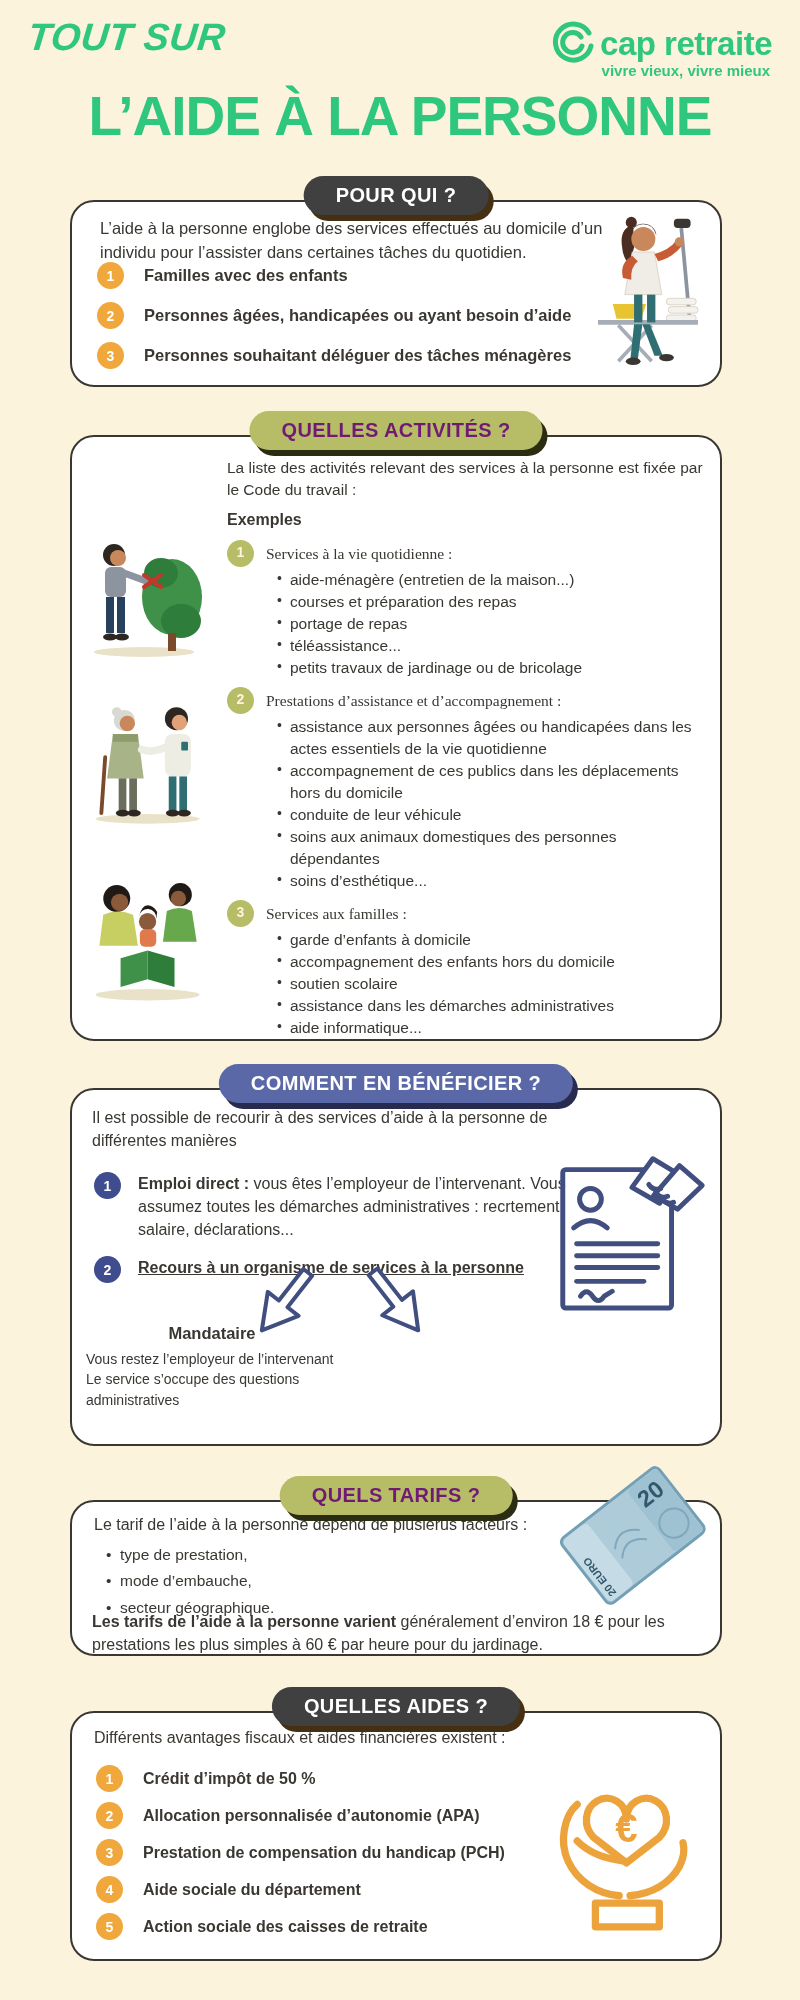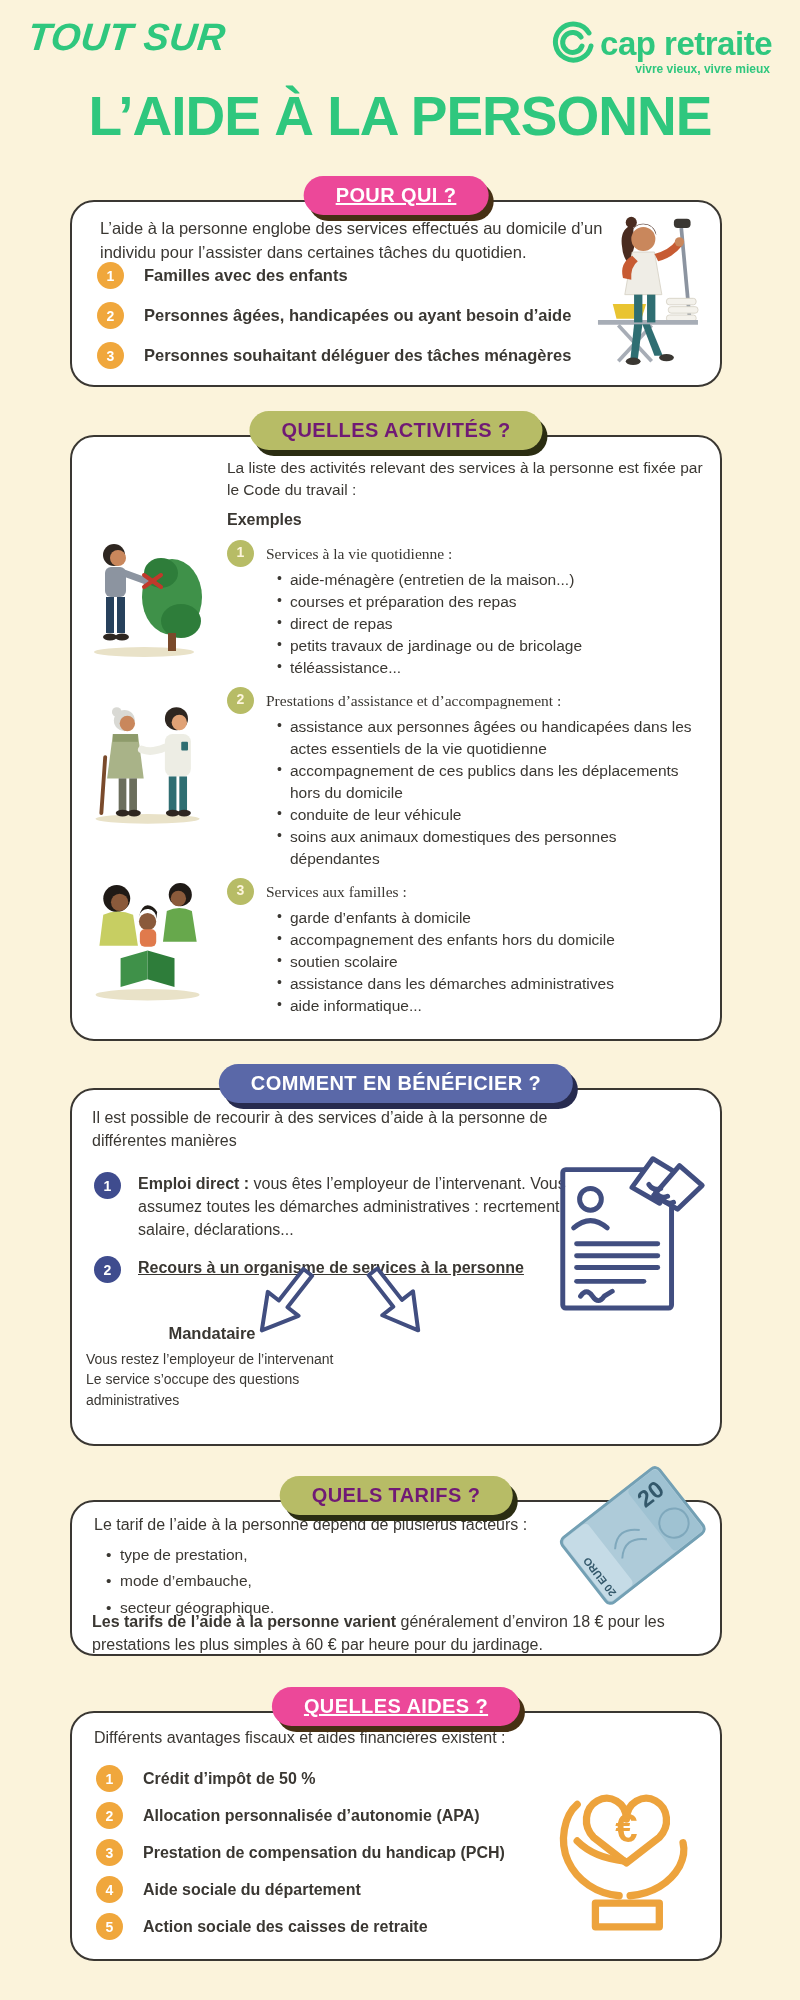--- a/index.html
+++ b/index.html
@@ -13,21 +13,21 @@
   .canvas{position:absolute;inset:0;width:800px;height:2000px;overflow:hidden;}
 
   
   .kicker{
     position:absolute;left:28px;top:16px;
     font-size:38px;font-weight:bold;font-style:italic;
     color:#2FC77E;letter-spacing:.5px;transform:skewX(-6deg);
   }
   .logo{position:absolute;right:28px;top:20px;display:flex;align-items:center;gap:5px;}
   .logo-text{font-size:33px;font-weight:bold;color:#2FC77E;letter-spacing:-.5px;}
-  .logo-tagline{position:absolute;right:30px;top:62px;font-size:12px;font-weight:bold;color:#2FC77E;}
+  .logo-tagline{position:absolute;right:30px;top:62px;font-size:15px;font-weight:bold;color:#2FC77E;}
   .title{
     position:absolute;left:0;right:0;top:84px;margin:0;
     text-align:center;font-size:55px;font-weight:bold;
     color:#2FC77E;letter-spacing:-1px;
   }
 
   
   .card{
     position:absolute;left:70px;width:652px;box-sizing:border-box;
     background:#fff;border:2px solid #3A3732;border-radius:24px;
@@ -36,21 +36,21 @@
   #card-activites{top:435px;height:606px;}
   #card-beneficier{top:1088px;height:358px;}
   #card-tarifs{top:1500px;height:156px;}
   #card-aides{top:1711px;height:250px;}
 
   .badge{
     position:absolute;left:50%;transform:translateX(-50%);top:-26px;
     padding:8px 32px;border-radius:999px;white-space:nowrap;
     font-size:20px;font-weight:bold;letter-spacing:.4px;z-index:3;
   }
-  .badge.orange{background:#ec4899;color:#FFFFFF;box-shadow:5px 6px 0 #463014;text-decoration:underline;}
+  .badge.orange{background:#404040;color:#FFFFFF;box-shadow:5px 6px 0 #463014;}
   .badge.olive{background:#B7BC66;color:#701a75;box-shadow:5px 6px 0 #2B2D12;}
   .badge.navy{background:#5A68A8;color:#FFFFFF;box-shadow:5px 6px 0 #272B4F;}
 
   .num{
     display:inline-flex;align-items:center;justify-content:center;
     width:27px;height:27px;border-radius:50%;flex:0 0 27px;
     font-size:14px;font-weight:bold;color:#fff;
   }
   .num.orange{background:#F0A73C;}
   .num.olive{background:#B7BC66;color:#FDF5DC;}
@@ -252,36 +252,37 @@
       <p class="act-examples">Exemples</p>
 
       <div class="group">
         <div class="group-head">
           <span class="num olive">1</span>
           <span class="group-title">Services à la vie quotidienne :</span>
         </div>
         <ul class="bullets">
           <li>aide-ménagère (entretien de la maison...)</li>
           <li>courses et préparation des repas</li>
-          <li>direct de repas</li>
+          <li>portage de repas</li>
+          <li>téléassistance...</li>
           <li>petits travaux de jardinage ou de bricolage</li>
-          <li>téléassistance...</li>
         </ul>
       </div>
 
       <div class="group">
         <div class="group-head">
           <span class="num olive">2</span>
           <span class="group-title">Prestations d’assistance et d’accompagnement :</span>
         </div>
         <ul class="bullets">
           <li>assistance aux personnes âgées ou handicapées dans les actes essentiels de la vie quotidienne</li>
           <li>accompagnement de ces publics dans les déplacements hors du domicile</li>
           <li>conduite de leur véhicule</li>
           <li>soins aux animaux domestiques des personnes dépendantes</li>
+          <li>soins d’esthétique...</li>
         </ul>
       </div>
 
       <div class="group">
         <div class="group-head">
           <span class="num olive">3</span>
           <span class="group-title">Services aux familles :</span>
         </div>
         <ul class="bullets">
           <li>garde d’enfants à domicile</li>

